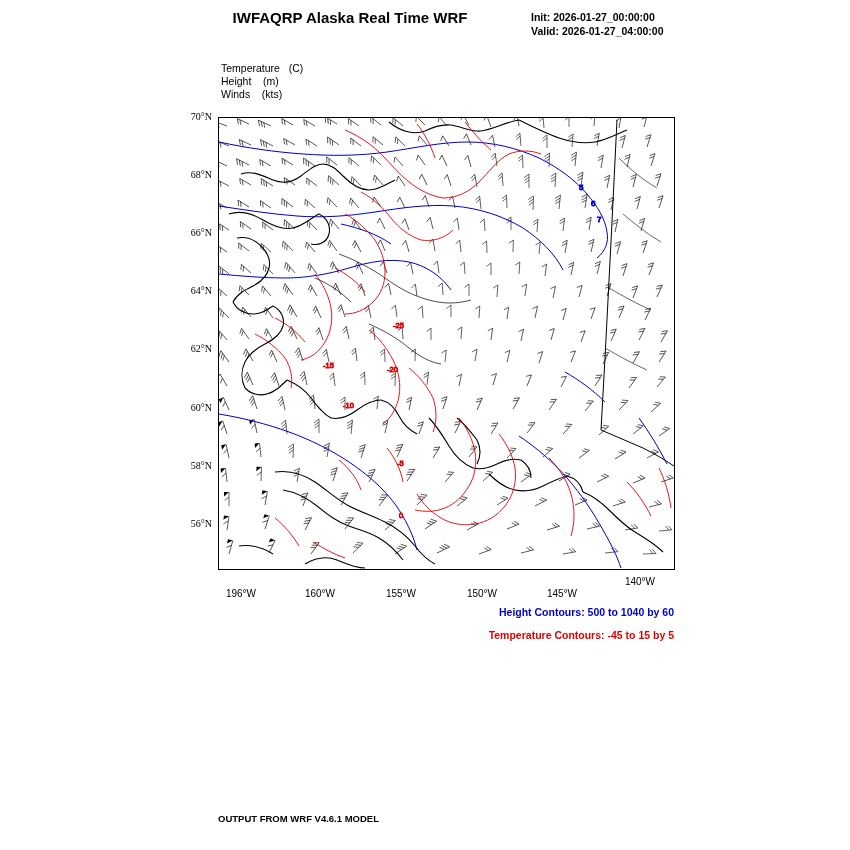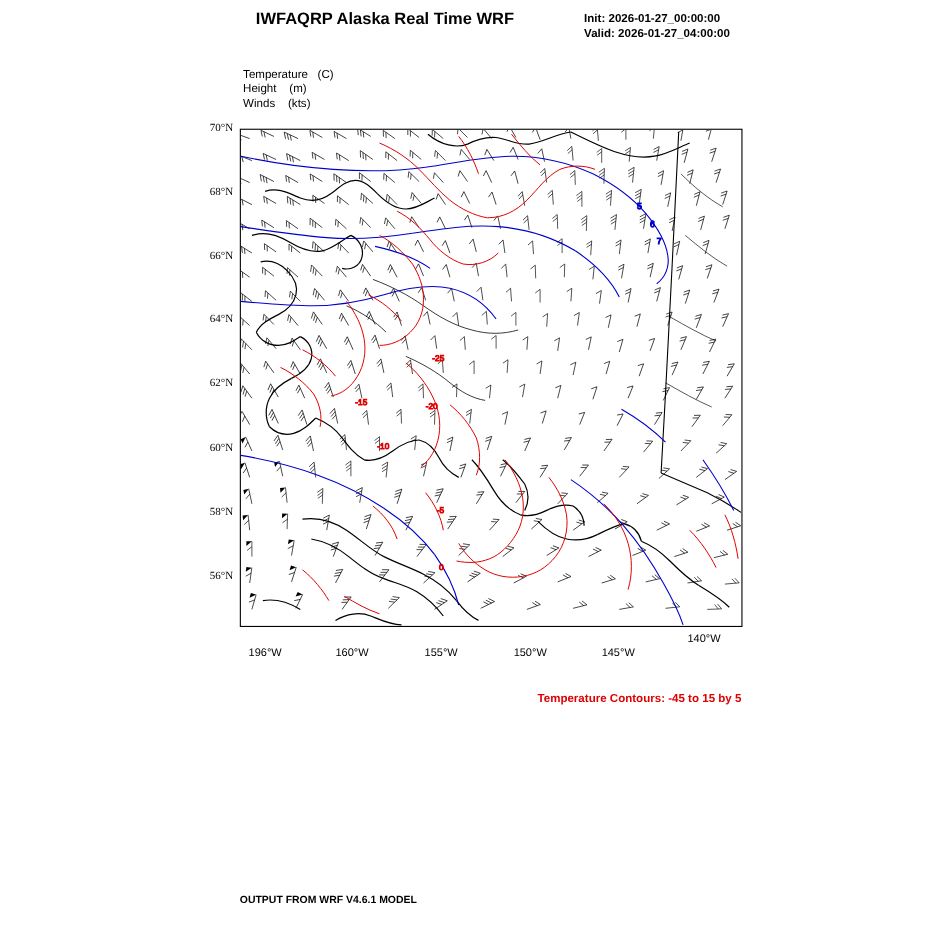--- a/index.html
+++ b/index.html
@@ -1282,17 +1282,18 @@
         <text x="168" y="254" font-size="7.5" fill="#e00000" font-family="Liberation Sans, sans-serif">-20</text>
         <text x="104" y="250" font-size="7.5" fill="#e00000" font-family="Liberation Sans, sans-serif">-15</text>
         <text x="124" y="290" font-size="7.5" fill="#e00000" font-family="Liberation Sans, sans-serif">-10</text>
         <text x="178" y="348" font-size="7.5" fill="#e00000" font-family="Liberation Sans, sans-serif">-5</text>
         <text x="180" y="400" font-size="7.5" fill="#e00000" font-family="Liberation Sans, sans-serif">0</text>
       </g>
 
     </svg>
   </div>
 
+  <div class="abs" id="height-caption">Height Contours: 500 to 1040 by 60</div>
   <div class="abs" id="temp-caption">Temperature Contours: -45 to 15 by 5</div>
 
   <div class="abs" id="footer-line1">OUTPUT FROM WRF V4.6.1 MODEL</div>
 
 </div>
 
 </body></html>

